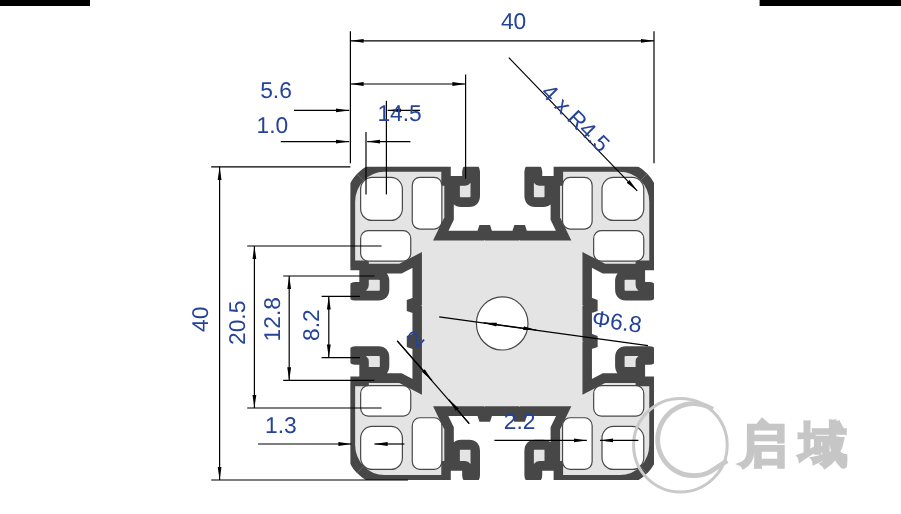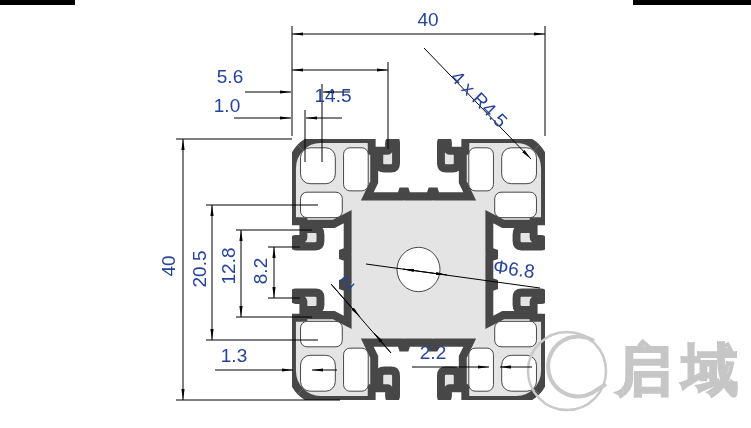--- a/index.html
+++ b/index.html
@@ -10,21 +10,21 @@
   .bar-right{left:633px;width:118px;}
   svg{position:absolute;left:0;top:0;}
   #profileSvg{left:292px;top:139px;}
   .dim{position:absolute;color:#26439a;font-size:19px;line-height:1;white-space:nowrap;
        transform:translate(-50%,-50%);}
   .rot90{transform:translate(-50%,-50%) rotate(-90deg);}
   .rot45{transform:translate(-50%,-50%) rotate(45deg);}
   .rotneg48{transform:translate(-50%,-50%) rotate(-48deg);}
   .rot8{transform:translate(-50%,-50%) rotate(8deg);}
   .wm-text{position:absolute;color:#ffffff;-webkit-text-stroke:2.2px #c6c6c6;
-           font-size:56px;font-weight:bold;letter-spacing:10px;
+           font-size:40px;font-weight:bold;letter-spacing:10px;
            transform:translate(0,-50%);}
 </style>
 </head>
 <body>
 
 <div class="canvas">
 
   <div class="bar bar-left"></div>
   <div class="bar bar-right"></div>
 

